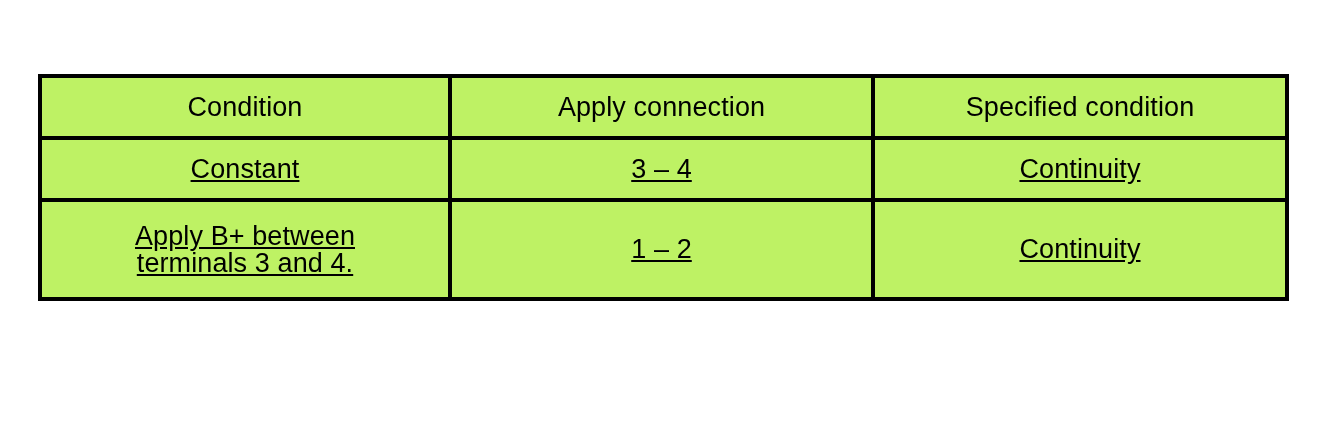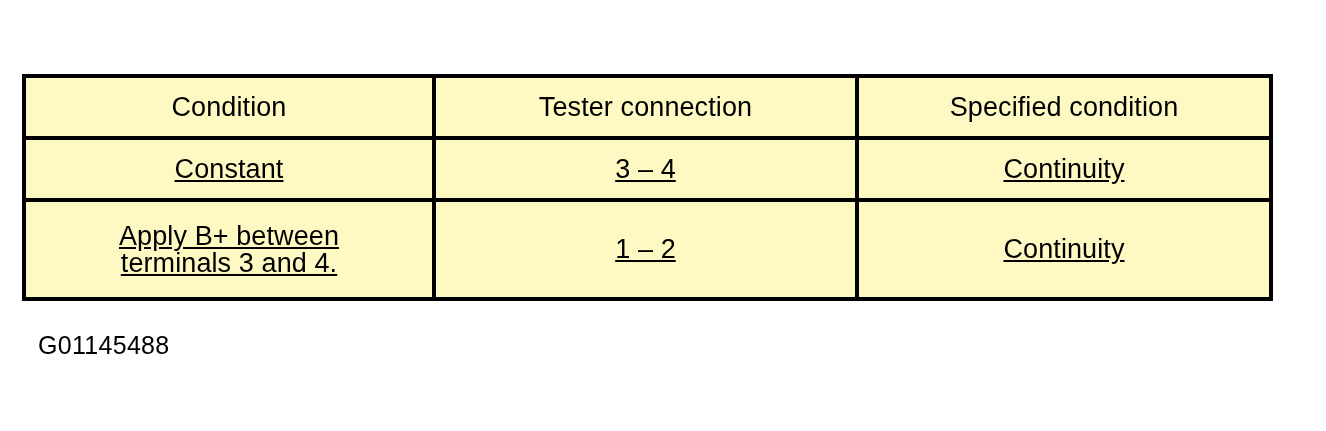--- a/index.html
+++ b/index.html
@@ -20,26 +20,26 @@
     position: relative;
     width: 1326px;
     height: 431px;
     overflow: hidden;
     background: #ffffff;
   }
 
   
   .spec-table {
     position: absolute;
-    left: 22px;
+    left: 38px;
     top: 74px;
     width: 1247px;
     border-collapse: collapse;
     table-layout: fixed;
-    background: #fef9c3;
+    background: #bef264;
   }
 
   .spec-table col.c-condition   { width: 410px; }
   .spec-table col.c-tester      { width: 423px; }
   .spec-table col.c-specified   { width: 414px; }
 
   .spec-table td {
     border: 4px solid #000000;
     text-align: center;
     vertical-align: middle;
@@ -82,36 +82,35 @@
 
   <table class="spec-table">
     <colgroup>
       <col class="c-condition">
       <col class="c-tester">
       <col class="c-specified">
     </colgroup>
     <tbody>
       <tr class="row-header">
         <td>Condition</td>
-        <td>Tester connection</td>
+        <td>Apply connection</td>
         <td>Specified condition</td>
       </tr>
 
       <tr class="row-single">
         <td>Constant</td>
         <td>3 – 4</td>
         <td>Continuity</td>
       </tr>
 
       <tr class="row-double">
         <td class="cell-multiline">
           <span class="line">Apply B+ between</span>
           <span class="line">terminals 3 and 4.</span>
         </td>
         <td>1 – 2</td>
         <td>Continuity</td>
       </tr>
     </tbody>
   </table>
 
-  <div class="figure-caption">G01145488</div>
 
 </div>
 
 </body></html>

